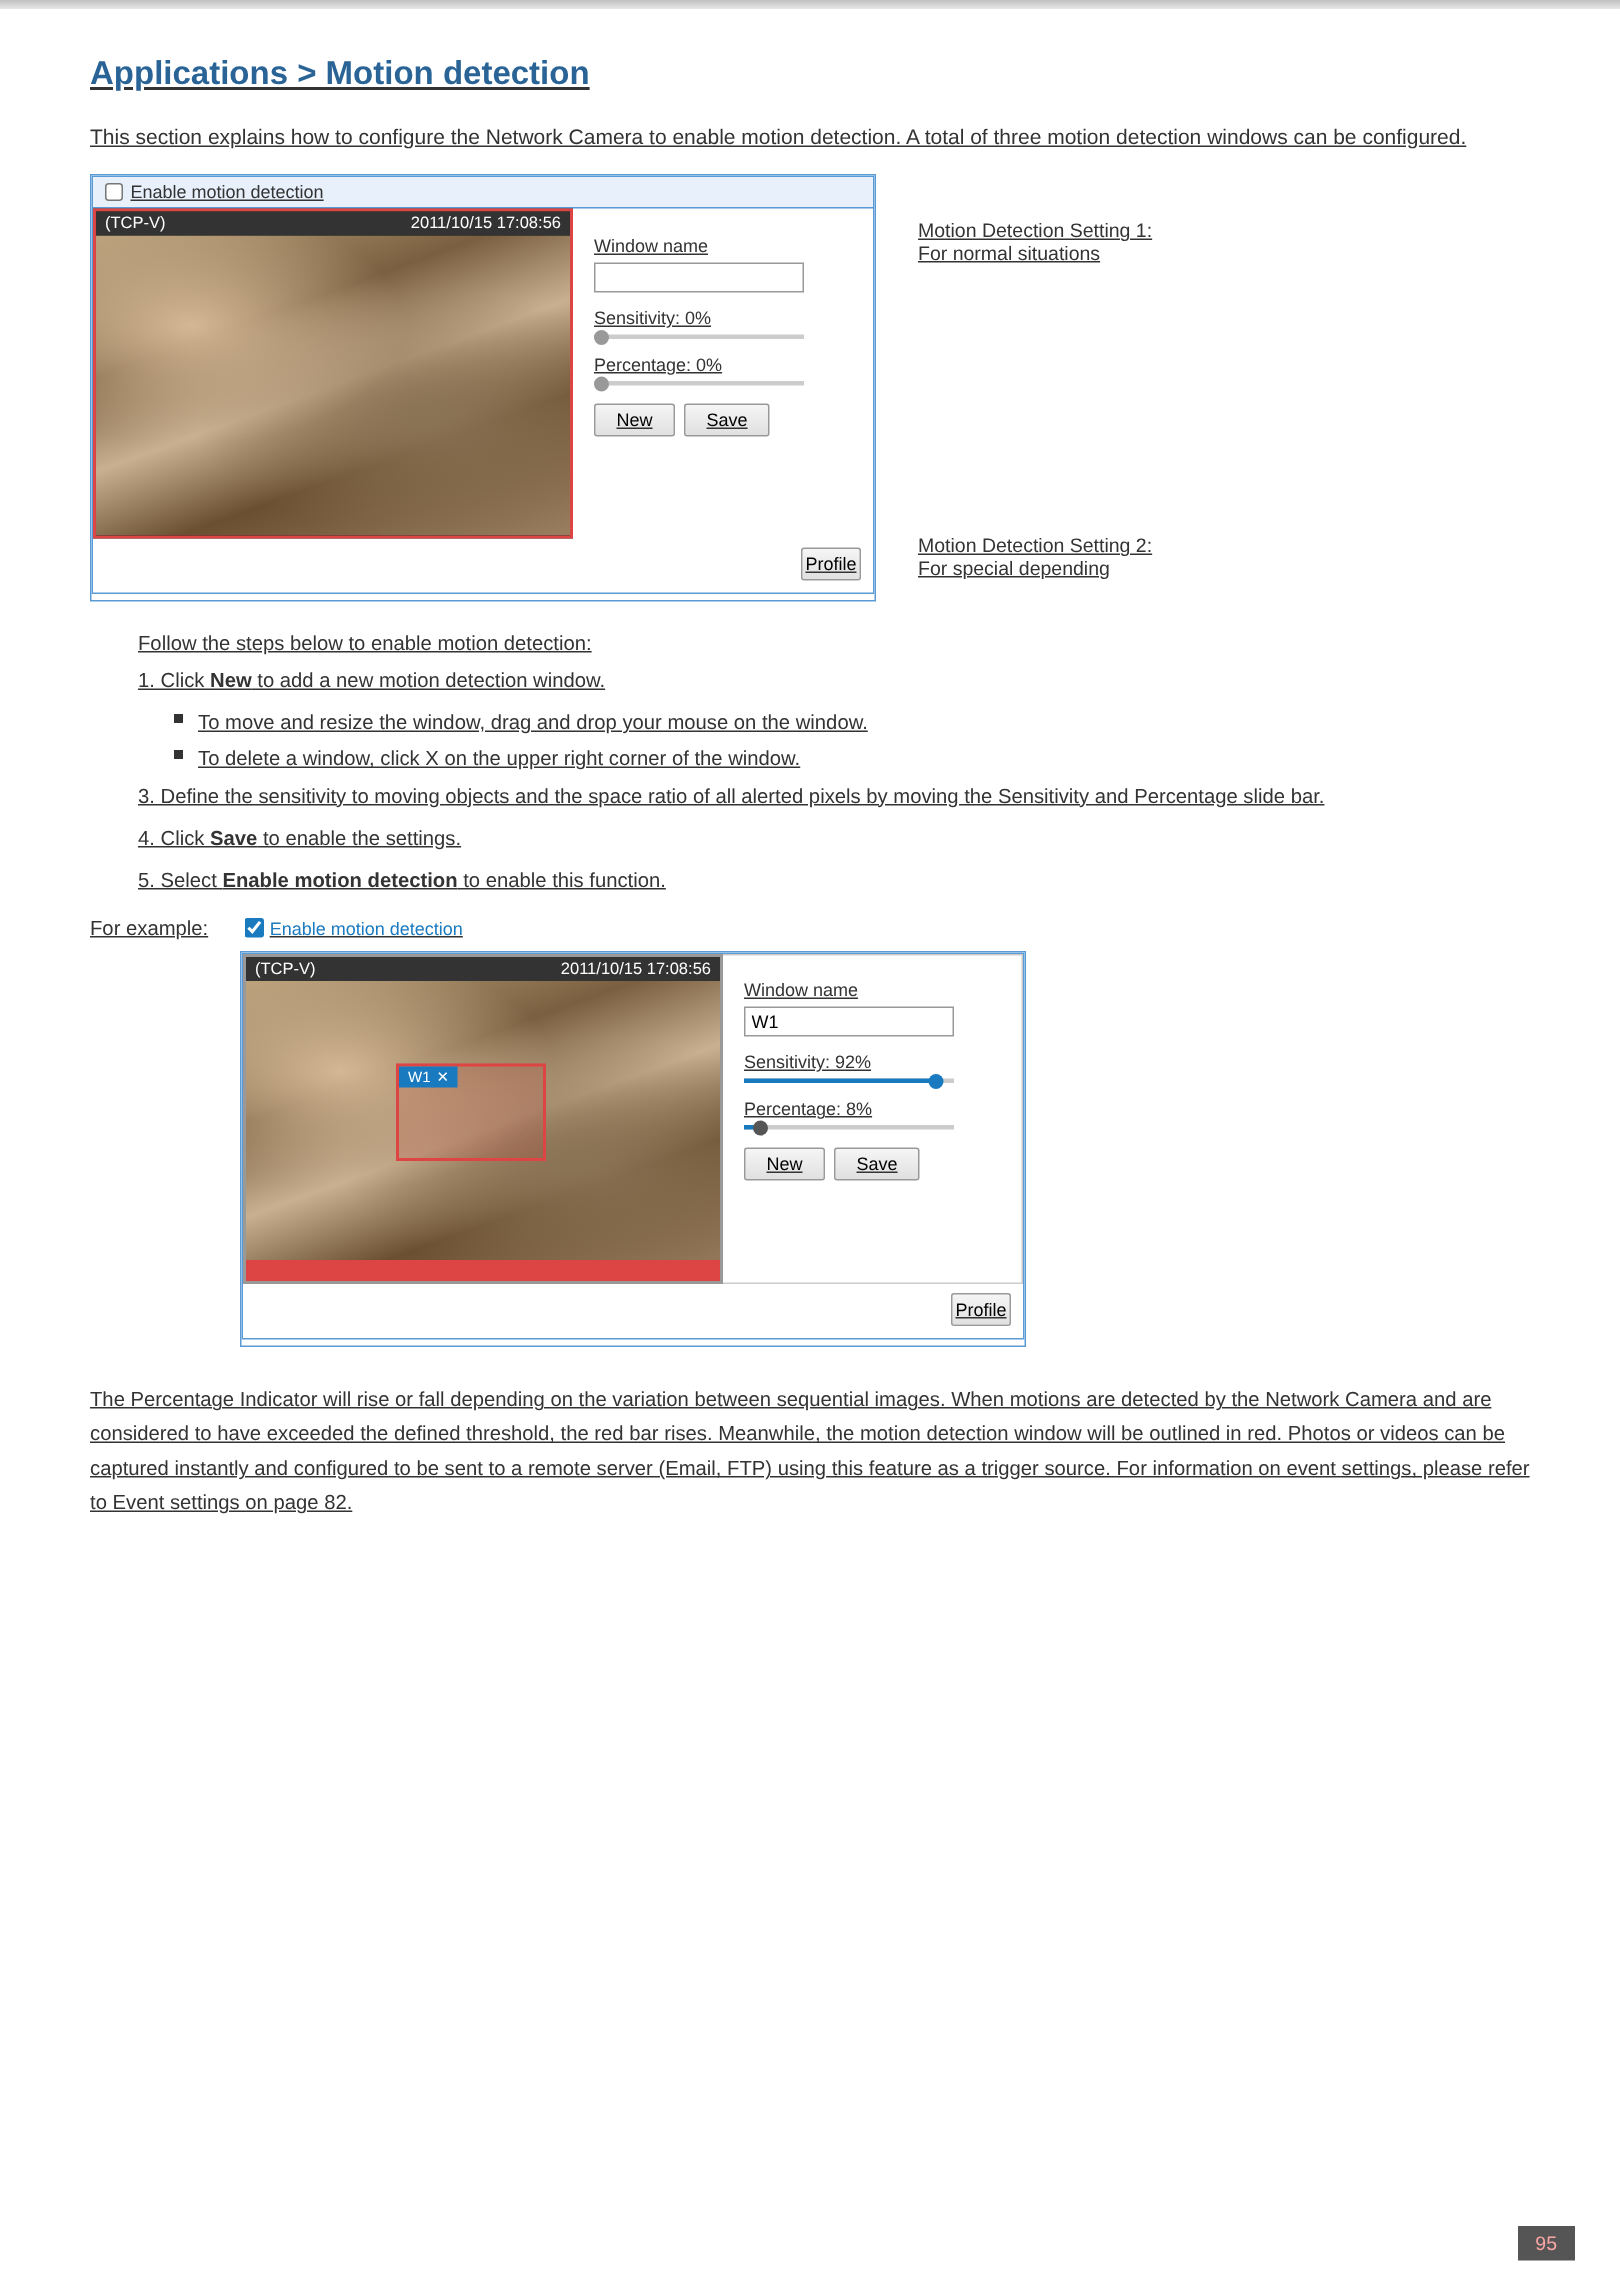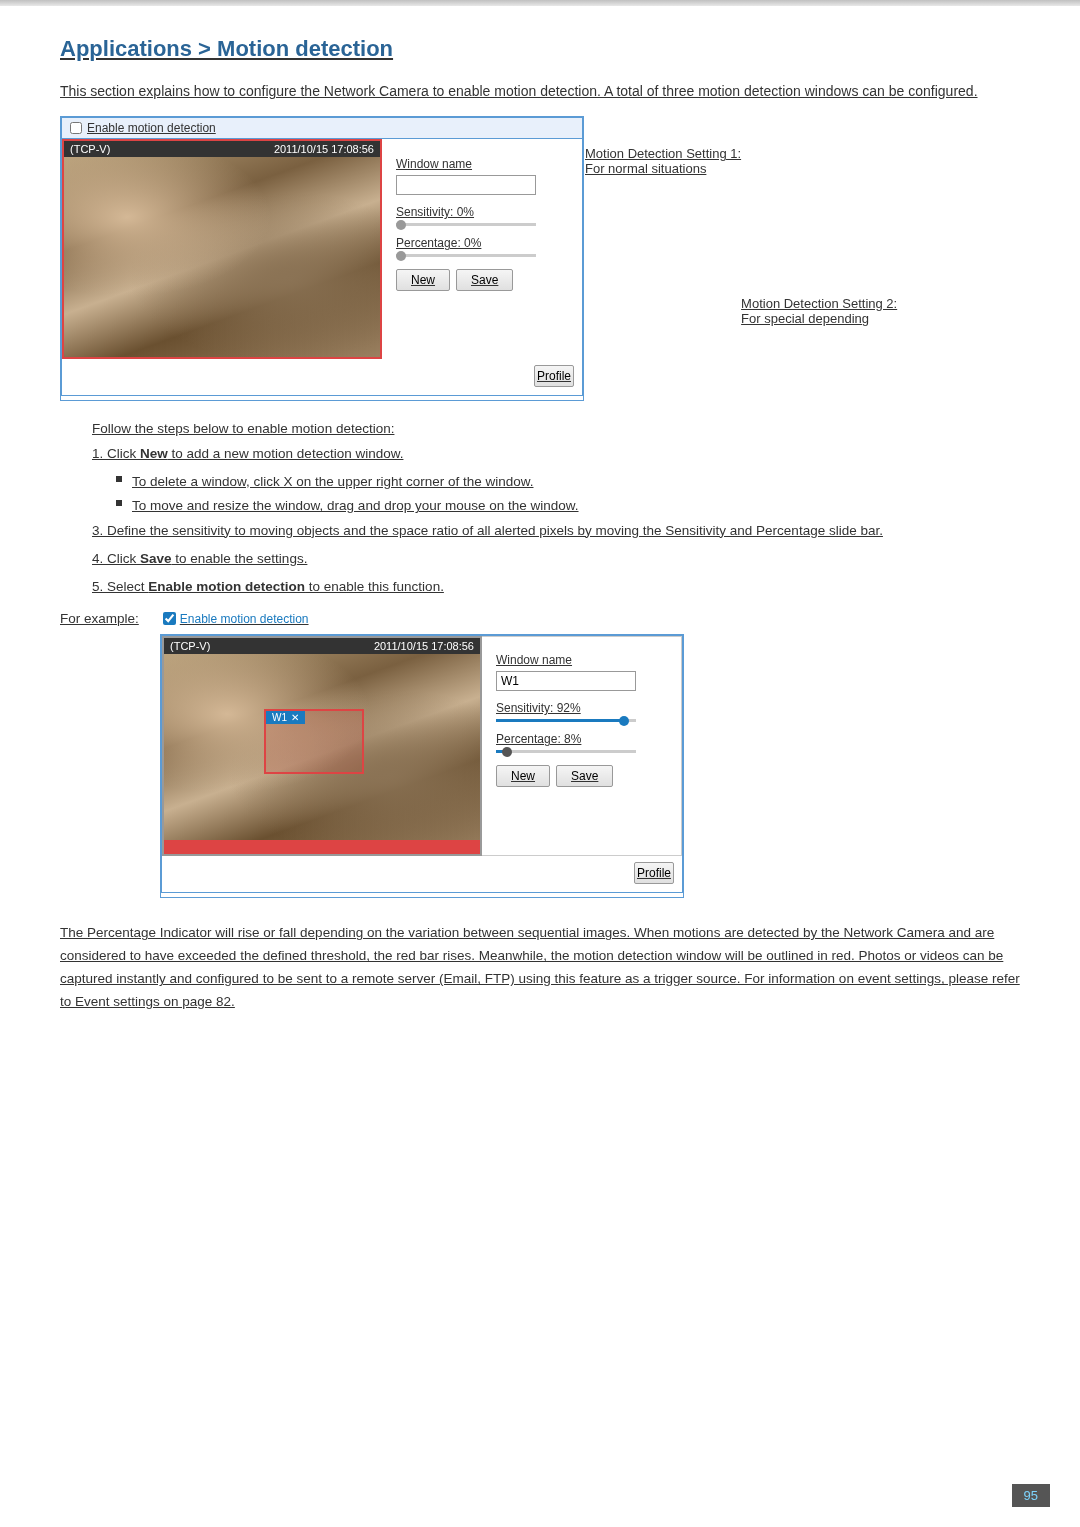--- a/index.html
+++ b/index.html
@@ -245,21 +245,21 @@
     .bottom-text {
       margin-top: 24px;
       font-size: 13.5px;
       line-height: 1.7;
     }
     .page-number {
       position: absolute;
       bottom: 20px;
       right: 30px;
       background: #555;
-      color: #7dd3fc;
+      color: #fca5a5;
       padding: 4px 12px;
       font-size: 13px;
     }
     .outer-panel-wrapper {
       border: 1px solid #5b9bd5;
       display: inline-block;
     }
     .full-ui-box {
       border: 1px solid #5b9bd5;
       background: #fff;
@@ -320,44 +320,44 @@
             </div>
           </div>
         </div>
 
         <div style="display:flex; justify-content:flex-end; padding:6px 8px 8px;">
           <button class="profile-btn">Profile</button>
         </div>
       </div>
     </div>
 
-    <div style="margin-left:1px; display:flex; flex-direction:row; justify-content:space-between; height:100%;">
+    <div style="margin-left:28px; display:flex; flex-direction:column; justify-content:space-between; height:100%;">
       <div style="margin-top:30px;">
         <div style="font-size:13px;">Motion Detection Setting 1:</div>
         <div style="font-size:13px;">For normal situations</div>
       </div>
       <div style="margin-top:180px;">
         <div style="font-size:13px;">Motion Detection Setting 2:</div>
         <div style="font-size:13px;">For special depending</div>
       </div>
     </div>
   </div>
 
   <div class="steps-section">
     <div>Follow the steps below to enable motion detection:</div>
     <div class="step">
       1. Click <span class="bold">New</span> to add a new motion detection window.
     </div>
     <div class="sub-step">
       <span class="bullet"></span>
-      <span>To delete a window, click X on the upper right corner of the window.</span>
+      <span>To move and resize the window, drag and drop your mouse on the window.</span>
     </div>
     <div class="sub-step">
       <span class="bullet"></span>
-      <span>To move and resize the window, drag and drop your mouse on the window.</span>
+      <span>To delete a window, click X on the upper right corner of the window.</span>
     </div>
     <div class="step">
       3. Define the sensitivity to moving objects and the space ratio of all alerted pixels by moving the Sensitivity and Percentage slide bar.
     </div>
     <div class="step">
       4. Click <span class="bold">Save</span> to enable the settings.
     </div>
     <div class="step">
       5. Select <span class="bold">Enable motion detection</span> to enable this function.
     </div>

